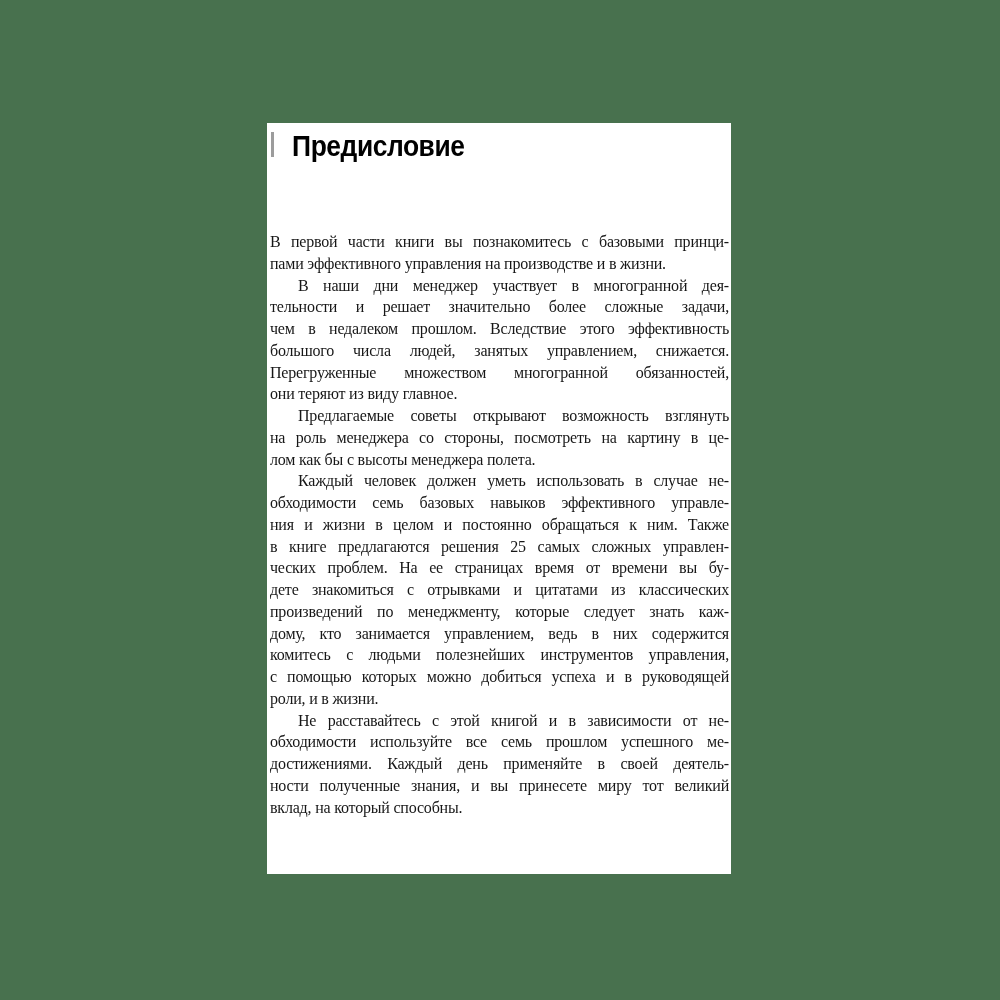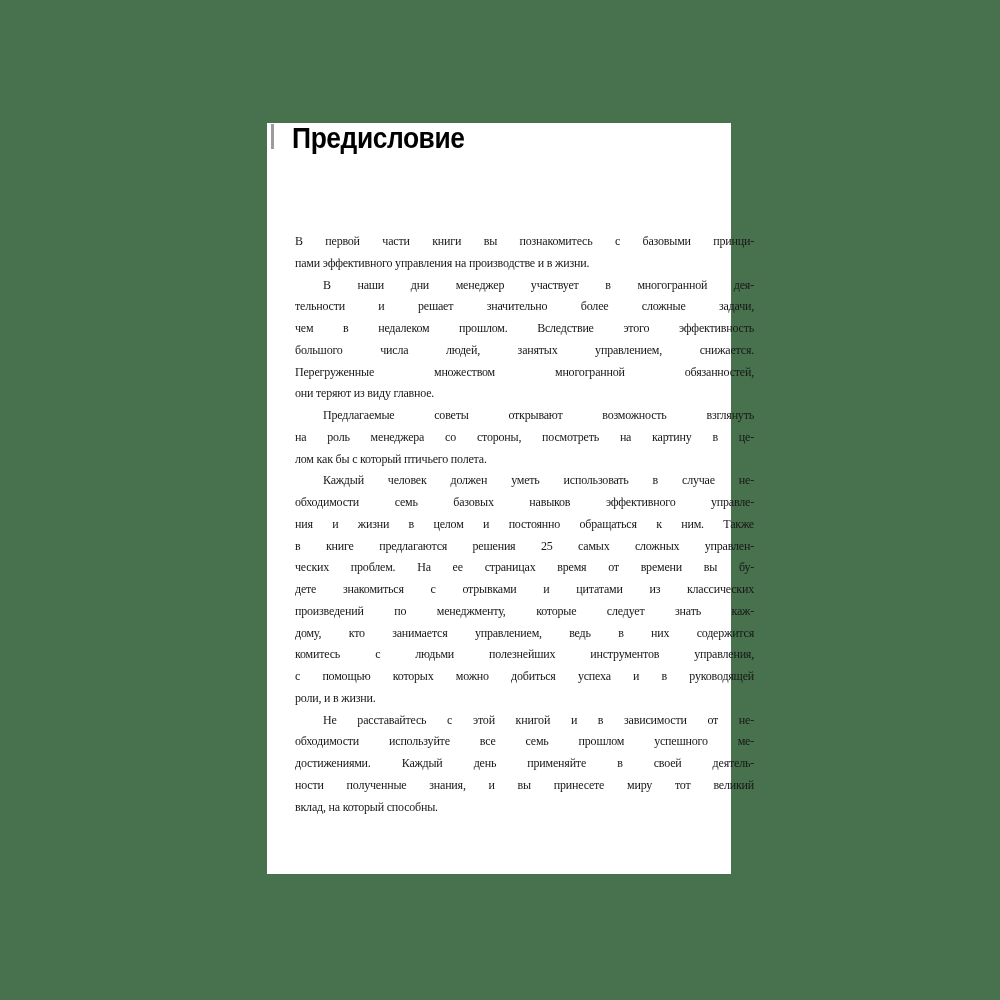--- a/index.html
+++ b/index.html
@@ -18,21 +18,21 @@
   .book-page {
     position: absolute;
     left: 267px;
     top: 123px;
     width: 464px;
     height: 751px;
     background: var(--page-color, #ffffff);
   }
   .heading {
     position: absolute;
-    top: 0;
+    top: 8px;
     left: 4px;
     right: 0;
     height: 34px;
   }
   .accent-bar {
     position: absolute;
     left: 0;
     top: 1px;
     width: 3px;
     height: 25px;
@@ -50,24 +50,23 @@
     transform: scaleX(0.88);
     transform-origin: left top;
     white-space: nowrap;
   }
   .chapter-body {
     position: absolute;
     top: 108px;
     left: 3px;
     width: 459px;
     font-family: "Liberation Serif", "DejaVu Serif", serif;
-    font-size: 12px;
+    font-size: 16px;
     letter-spacing: -0.2px;
     color: var(--text-color, #171717);
-    margin-left: 25px;
   }
   .line {
     height: 21.75px;
     line-height: 21.75px;
     text-align: justify;
     text-align-last: justify;
     overflow: hidden;
   }
   .line.last {
     text-align-last: left;
@@ -89,21 +88,21 @@
         <div class="line">В первой части книги вы познакомитесь с базовыми принци-</div>
         <div class="line last">пами эффективного управления на производстве и в жизни.</div>
         <div class="line indent">В наши дни менеджер участвует в многогранной дея-</div>
         <div class="line">тельности и решает значительно более сложные задачи,</div>
         <div class="line">чем в недалеком прошлом. Вследствие этого эффективность</div>
         <div class="line">большого числа людей, занятых управлением, снижается.</div>
         <div class="line">Перегруженные множеством многогранной обязанностей,</div>
         <div class="line last">они теряют из виду главное.</div>
         <div class="line indent">Предлагаемые советы открывают возможность взглянуть</div>
         <div class="line">на роль менеджера со стороны, посмотреть на картину в це-</div>
-        <div class="line last">лом как бы с который птичьего полета.</div>
+        <div class="line last">лом как бы с высоты менеджера полета.</div>
         <div class="line indent">Каждый человек должен уметь использовать в случае не-</div>
         <div class="line">обходимости семь базовых навыков эффективного управле-</div>
         <div class="line">ния и жизни в целом и постоянно обращаться к ним. Также</div>
         <div class="line">в книге предлагаются решения 25 самых сложных управлен-</div>
         <div class="line">ческих проблем. На ее страницах время от времени вы бу-</div>
         <div class="line">дете знакомиться с отрывками и цитатами из классических</div>
         <div class="line">произведений по менеджменту, которые следует знать каж-</div>
         <div class="line">дому, кто занимается управлением, ведь в них содержится</div>
         <div class="line">комитесь с людьми полезнейших инструментов управления,</div>
         <div class="line">с помощью которых можно добиться успеха и в руководящей</div>

